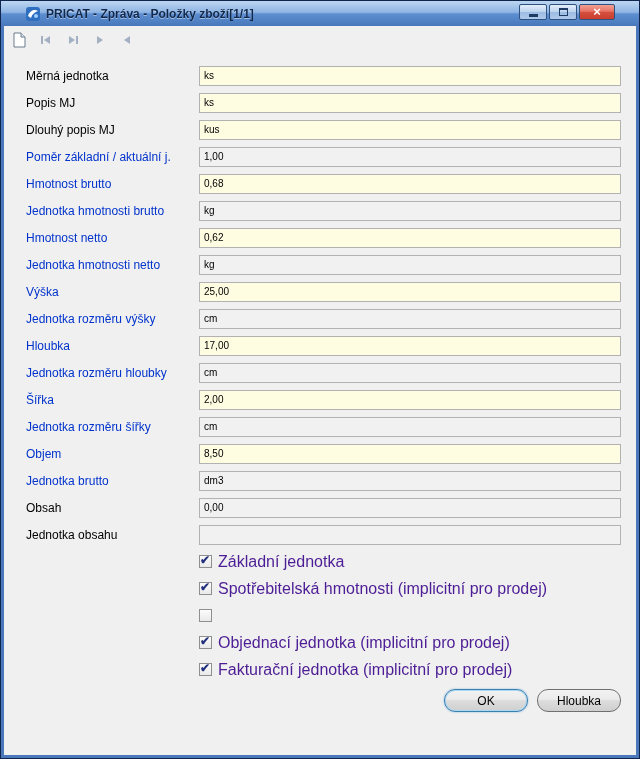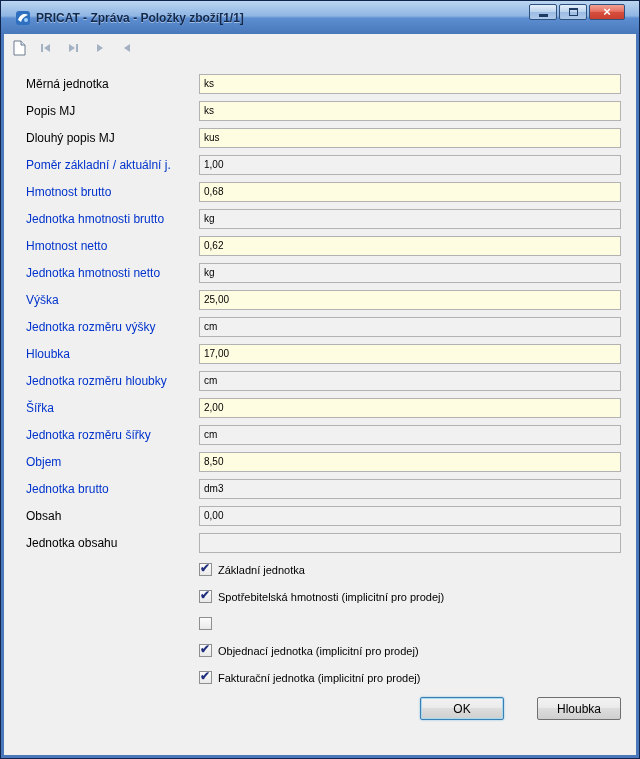--- a/index.html
+++ b/index.html
@@ -9,24 +9,24 @@
     background: #ffffff;
   }
   .window {
     width: 640px; height: 759px;
     border: 1px solid #10254d;
     background: #4a78bb;
     display: flex; flex-direction: column;
   }
   
   .titlebar {
-    height: 33px; flex: none;
+    height: 25px; flex: none;
     background: linear-gradient(#bcd6f1 0%, #8fb5e3 45%, #5c8ed1 52%, #4878ba 100%);
     display: flex; align-items: center;
-    padding: 0 14px; gap: 5px;
+    padding: 0 24px; gap: 5px;
   }
   .app-icon { width: 16px; height: 16px; flex: none; }
   .title-text {
     font-size: 12px; font-weight: bold; color: #12294e;
     text-shadow: 0 1px 0 rgba(255,255,255,.45);
     white-space: nowrap; overflow: hidden;
   }
   .caption-buttons {
     margin-left: auto; display: flex; gap: 2px;
     align-self: flex-start; margin-top: 3px;
@@ -77,31 +77,30 @@
   .cb {
     width: 13px; height: 13px; flex: none; position: relative;
     border: 1px solid #8e8f8f;
     background: linear-gradient(#fcfcfc, #e9e9e9);
   }
   .cb .tick {
     display: none; position: absolute; left: 0px; top: -3px;
     font-size: 12px; font-weight: bold; color: #21317e; line-height: 1.2;
   }
   .cb.checked .tick { display: block; }
-  .cblabel { font-size: 11px; color: #000000; }
+  .cblabel { font-size: 16px; color: #4c1d95; }
   .cblabel.bold { font-weight: bold; }
   
   .footer { margin-top: 6px; padding: 0 15px; display: flex; justify-content: flex-end; gap: 9px; }
   .btn {
     width: 84px; height: 23px;
     font-family: "Liberation Sans", sans-serif; font-size: 12px; color: #000;
-    border: 1px solid #707070; border-radius: 2px;
+    border: 1px solid #707070; border-radius: 11px;
     background: linear-gradient(#f2f2f2, #ebebeb 45%, #dddddd 50%, #cfcfcf);
     cursor: default;
-    margin-left: 24px;
   }
   .btn.default {
     border-color: #3c7fb1;
     box-shadow: inset 0 0 0 1px #a9d9f2, 0 0 2px #7ab8e0;
   }
 </style>
 </head>
 <body>
 
 <div class="window">

